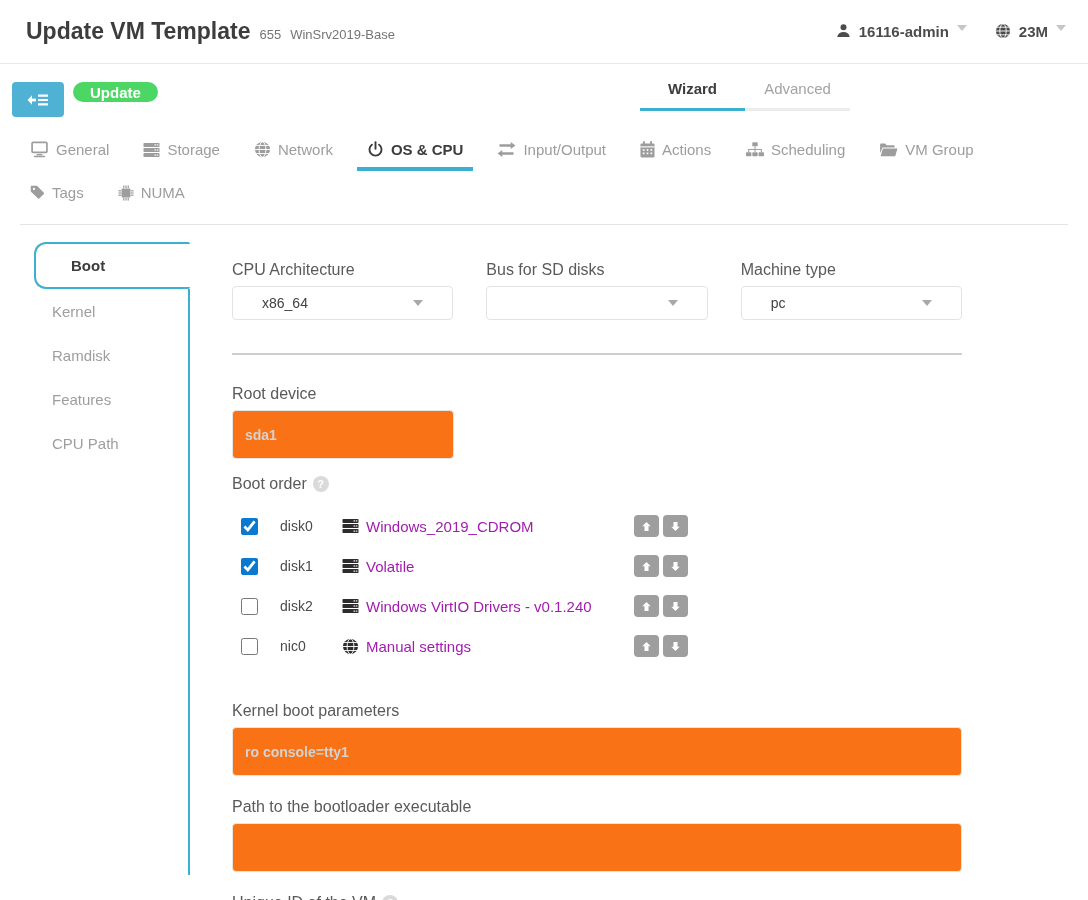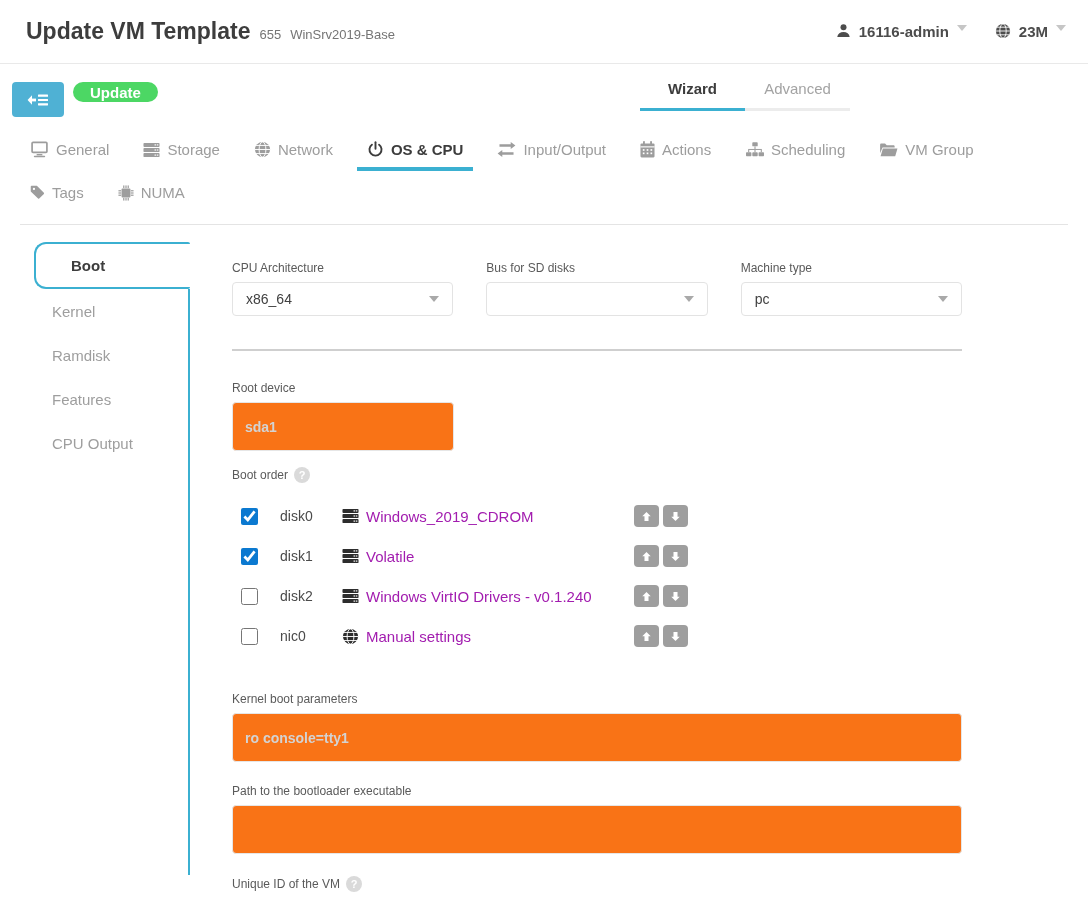--- a/index.html
+++ b/index.html
@@ -57,26 +57,26 @@
   .subnav::after{content:"";position:absolute;right:0;top:64px;bottom:0;width:2px;
     background:var(--teal);}
   .subnav-active{margin-left:34px;height:47px;border:2px solid var(--teal);border-right:none;
     border-radius:12px 2px 2px 12px;display:flex;align-items:center;padding-left:35px;
     font-size:15px;font-weight:bold;color:#3d3d3d;background:#fff;position:relative;z-index:1;}
   .subnav-item{height:44px;display:flex;align-items:center;padding-left:52px;
     color:#9e9e9e;font-size:15px;}
   .subnav-item:first-of-type{margin-top:2px;}
 
   .form{flex:1;padding:36px 126px 0 42px;}
-  .field-label{display:flex;align-items:center;gap:6px;font-size:12px;color:var(--label);
+  .field-label{display:flex;align-items:center;gap:6px;font-size:16px;color:var(--label);
     margin-bottom:7px;}
   .select-row{display:flex;gap:33px;margin-bottom:33px;}
   .field{flex:1;}
   .selectbox{height:34px;border:1px solid #e3e3e3;border-radius:4px;display:flex;
-    align-items:center;justify-content:space-between;padding:0 13px;font-size:14px;
+    align-items:center;justify-content:space-between;padding:0 29px;font-size:14px;
     color:#414141;background:#fff;}
   .sel-caret{width:0;height:0;border-left:5px solid transparent;border-right:5px solid transparent;
     border-top:6px solid #a9a9a9;}
   .divider{border:none;border-top:2px solid #cfcfcf;margin:0 0 30px 0;}
   .textbox{width:100%;height:49px;border:1px solid #e6e6e6;border-radius:4px;padding:0 12px;
     font-size:14px;color:#414141;font-family:inherit;background:#f97316;font-weight:bold;}
   .textbox::placeholder{color:#d3d3d3;}
   .root-field{width:222px;margin-bottom:16px;}
   .help{width:16px;height:16px;border-radius:50%;background:#dadada;color:#fff;
     font-size:11px;font-weight:bold;display:inline-flex;align-items:center;justify-content:center;}
@@ -262,21 +262,21 @@
   </div>
 </nav>
 
 <div class="content">
 
   <aside class="subnav">
     <div class="subnav-active clickable">Boot</div>
     <div class="subnav-item clickable">Kernel</div>
     <div class="subnav-item clickable">Ramdisk</div>
     <div class="subnav-item clickable">Features</div>
-    <div class="subnav-item clickable">CPU Output</div>
+    <div class="subnav-item clickable">CPU Path</div>
   </aside>
 
   <main class="form">
 
     <div class="select-row">
       <div class="field">
         <span class="field-label">CPU Architecture</span>
         <div class="selectbox clickable">
           <span>x86_64</span>
           <span class="sel-caret"></span>

